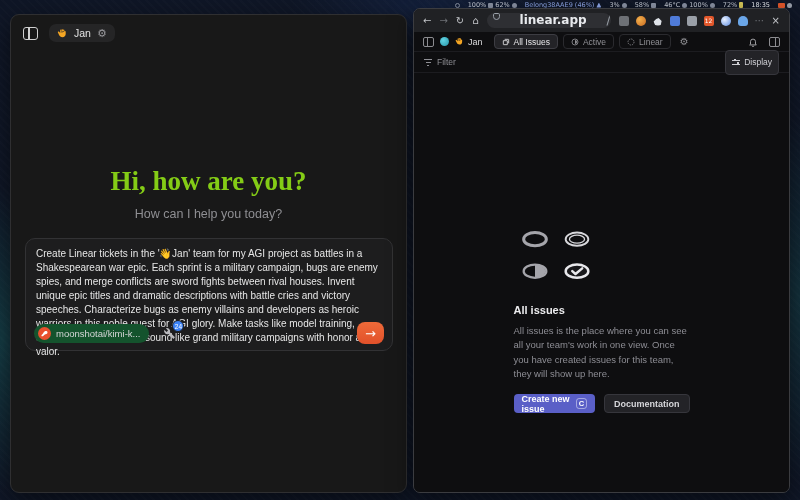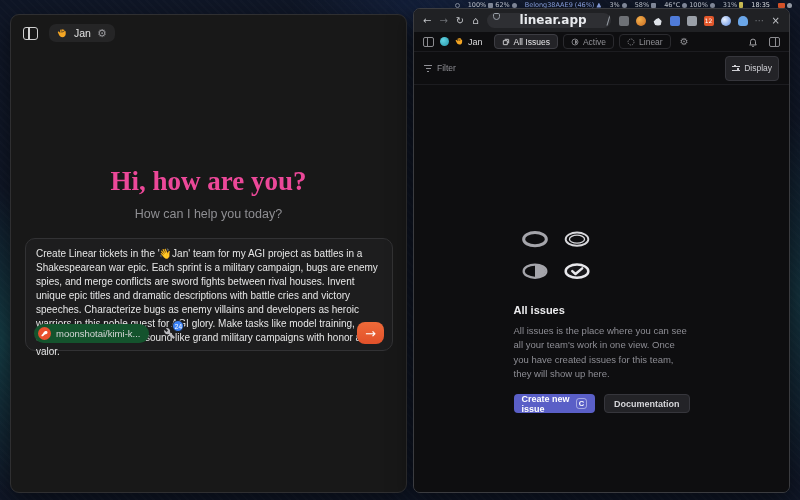--- a/index.html
+++ b/index.html
@@ -34,21 +34,21 @@
     background:#181818; border:1px solid #2f2f31; border-radius:9px;
     box-shadow:0 8px 24px rgba(0,0,0,.5); }
   .jan-topbar{ display:flex; align-items:center; gap:11px; padding:9px 12px 6px; }
   .panel-icon{ width:15px; height:13px; border:1.5px solid #cfcfcf; border-radius:3px; position:relative; }
   .panel-icon::before{ content:""; position:absolute; left:4px; top:0; bottom:0; width:1.5px; background:#cfcfcf; }
   .team-pill{ display:flex; align-items:center; gap:6px; background:#252526; border-radius:7px;
     padding:3px 8px; font-size:10.5px; color:#e4e4e4; }
   .gear{ color:#9a9a9e; font-size:11px; line-height:1; font-family:"DejaVu Sans", sans-serif; }
   .hand-ico{ width:11px; height:11px; display:inline-block; }
   .greeting{ margin-top:118px; text-align:center; }
-  .greeting h1{ font-family:"Liberation Serif", serif; font-weight:600; font-size:27px; color:#ec4899; }
+  .greeting h1{ font-family:"Liberation Serif", serif; font-weight:600; font-size:27px; color:#84cc16; }
   .greeting .sub{ margin-top:10px; font-size:12.5px; color:#8f8f93; }
   .composer{ position:absolute; left:14px; right:13px; top:223px; height:113px;
     background:#1d1d1e; border:1px solid #323234; border-radius:10px; padding:8px 10px; }
   .prompt-text{ font-size:10px; line-height:14px; color:#e6e6e6; }
   .composer-bottom{ position:absolute; left:8px; right:8px; bottom:6px; display:flex; align-items:center; }
   .model-chip{ display:flex; align-items:center; gap:5px; background:#14532d; border-radius:20px;
     padding:3px 9px 3px 4px; font-size:9.5px; color:#d6d6d8; }
   .model-logo{ width:13px; height:13px; border-radius:50%; background:#e8502f; display:flex;
     align-items:center; justify-content:center; color:#fff; font-size:8px; font-weight:bold; }
   .tools-wrap{ position:relative; margin-left:14px; width:14px; height:14px; }
@@ -94,21 +94,21 @@
   .lteam{ font-size:9px; color:#dadadc; display:flex; align-items:center; gap:4px; }
   .lteam .hand-ico{ width:9px; height:9px; }
   .tabs{ display:flex; gap:5px; margin-left:5px; }
   .tab{ height:15px; display:flex; align-items:center; gap:4px; padding:0 7px; border-radius:4px;
     border:1px solid #2a2a2e; font-size:8.5px; color:#909095; }
   .tab.active{ background:#232327; border-color:#3d3d43; color:#e6e6e8; }
   .tab svg{ width:8px; height:8px; }
   .lgear{ color:#8c8c90; font-size:10px; margin-left:3px; font-family:"DejaVu Sans", sans-serif; }
   .lh-right{ margin-left:auto; display:flex; align-items:center; gap:11px; }
   .bell svg{ width:10px; height:10px; }
-  .linear-filterbar{ height:17px; display:flex; align-items:center; padding:16px 10px;
+  .linear-filterbar{ height:17px; display:flex; align-items:center; padding:10px 10px;
     border-top:1px solid #1c1c20; border-bottom:1px solid #1c1c20; }
   .filter-lbl{ display:flex; align-items:center; gap:5px; font-size:8.5px; color:#8f8f95; }
   .funnel{ width:8px; height:7px; display:inline-block;
     background:linear-gradient(#8f8f95,#8f8f95) 50% 0/8px 1.3px no-repeat,
                linear-gradient(#8f8f95,#8f8f95) 50% 3px/5px 1.3px no-repeat,
                linear-gradient(#8f8f95,#8f8f95) 50% 6px/2px 1.3px no-repeat; }
   .display-btn{ margin-left:auto; height:25px; display:flex; align-items:center; gap:4px;
     background:#232327; border:1px solid #36363c; border-radius:4px; padding:0 6px;
     font-size:8.5px; color:#cfcfd4; }
   .sliders{ width:8px; height:7px; display:inline-block;
@@ -154,21 +154,21 @@
       <span>58%</span>
       <span class="ssq"></span>
     </span>
   <span class="seg">
       <span>46°C</span>
       <span class="sdot"></span>
       <span>100%</span>
       <span class="sdot"></span>
     </span>
   <span class="seg">
-      <span>31%</span>
+      <span>72%</span>
       <span class="ssq s-batt"></span>
     </span>
   <span class="seg time-label">
       <span>18:35</span>
     </span>
   <span class="seg">
       <span class="ssq s-mail"></span>
       <span class="sdot s-pet"></span>
     </span>
 </div>

